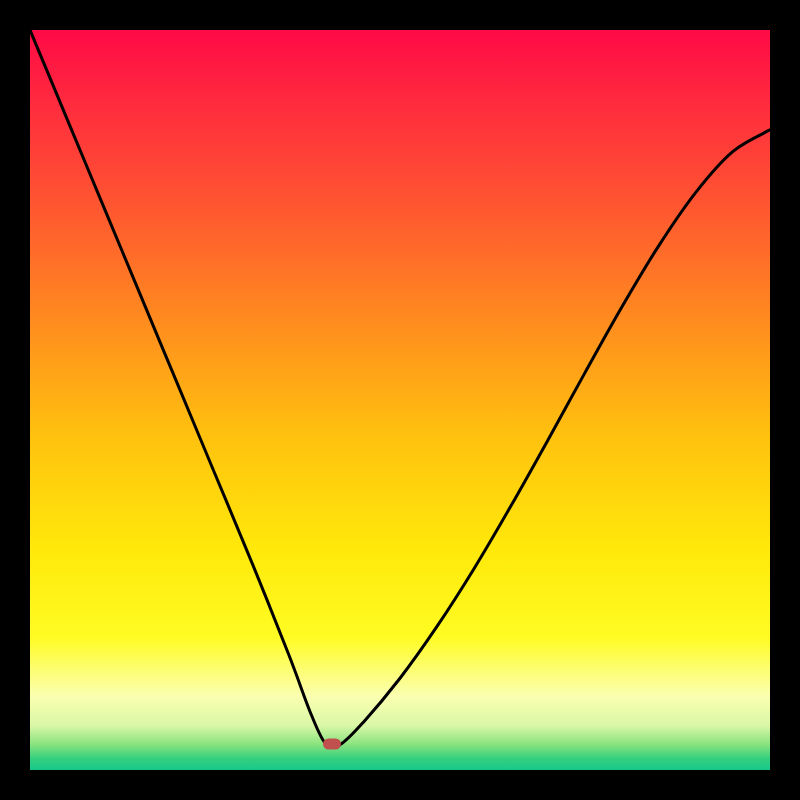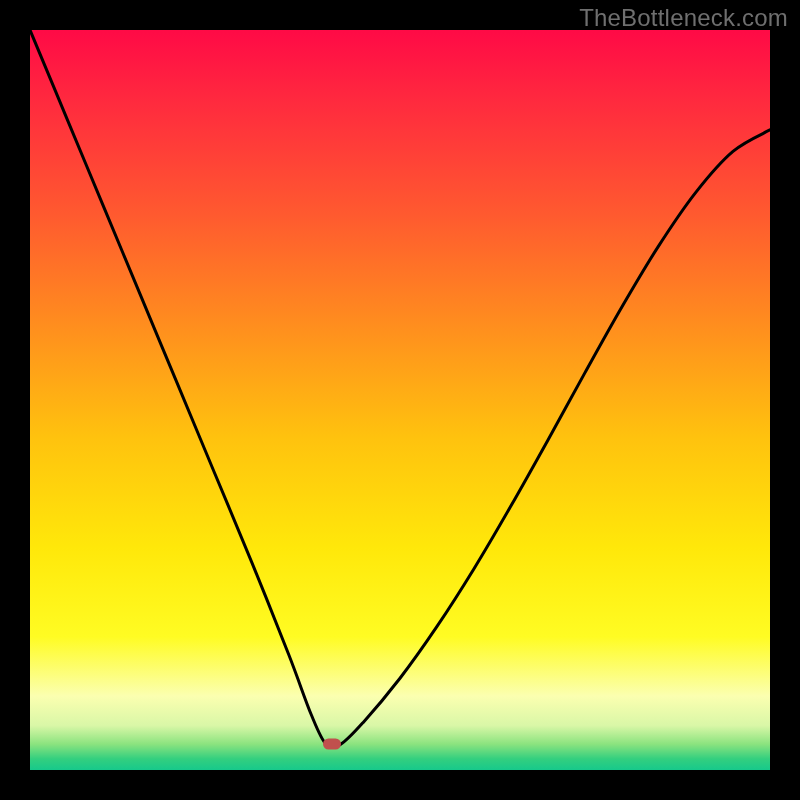--- a/index.html
+++ b/index.html
@@ -55,21 +55,20 @@
     font-size: 24px;
     font-weight: 500;
     letter-spacing: 0.2px;
     user-select: none;
   }
 </style>
 </head>
 <body>
 
 <div class="frame">
-  <div class="watermark">TheBottleneck.com</div>
 
   <div class="plot-area">
     <svg class="gradient-bg" viewBox="0 0 740 740" preserveAspectRatio="none">
       <defs>
         <linearGradient id="bg-grad" x1="0" y1="0" x2="0" y2="1">
             <stop offset="0%" stop-color="#ff0a46"></stop>
             <stop offset="10%" stop-color="#ff2b3e"></stop>
             <stop offset="25%" stop-color="#ff5a2f"></stop>
             <stop offset="40%" stop-color="#ff8e1e"></stop>
             <stop offset="55.00000000000001%" stop-color="#ffc20e"></stop>

